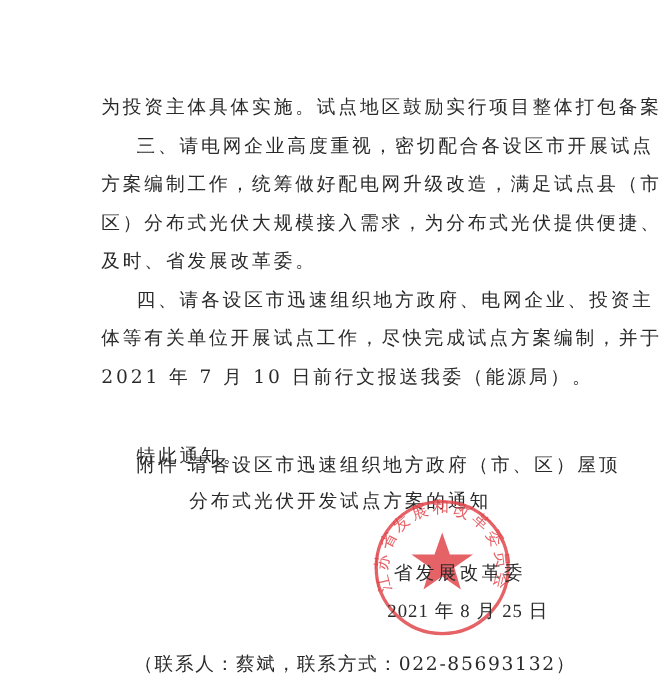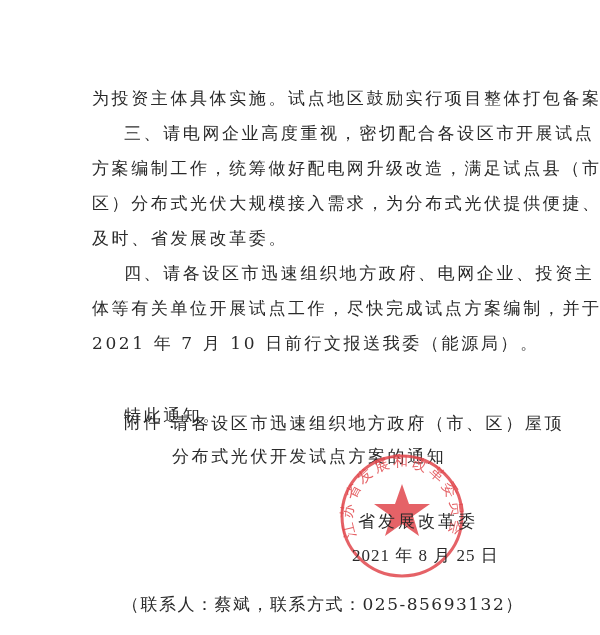--- a/index.html
+++ b/index.html
@@ -40,14 +40,14 @@
     <circle cx="64" cy="64" r="60" fill="none" stroke="#e0474c" stroke-width="3" opacity="0.85"></circle>
     <text font-size="15" fill="#e0474c" opacity="0.85" font-family="DejaVu Serif, serif" letter-spacing="3">
       <textPath href="#sealArc" startOffset="2%">江苏省发展和改革委员会</textPath>
     </text>
     <polygon points="64,32 71,52 92,52 75,64 81,84 64,72 47,84 53,64 36,52 57,52" fill="#e0474c" opacity="0.85"></polygon>
   </svg>
 
   <div class="line" style="top:510px; left:358px; letter-spacing:3px;">省发展改革委</div>
   <div class="line num" style="top:545px; left:352px; letter-spacing:1px;">2021 年 8 月 25 日</div>
 
-  <div class="line" style="top:593px; left:122px; letter-spacing:1.5px;">（联系人：蔡斌，联系方式：025-85693132）</div>
+  <div class="line" style="top:593px; left:122px; letter-spacing:1.5px;">（联系人：蔡斌，联系方式：022-85693132）</div>
 </div>
 
 </body></html>

